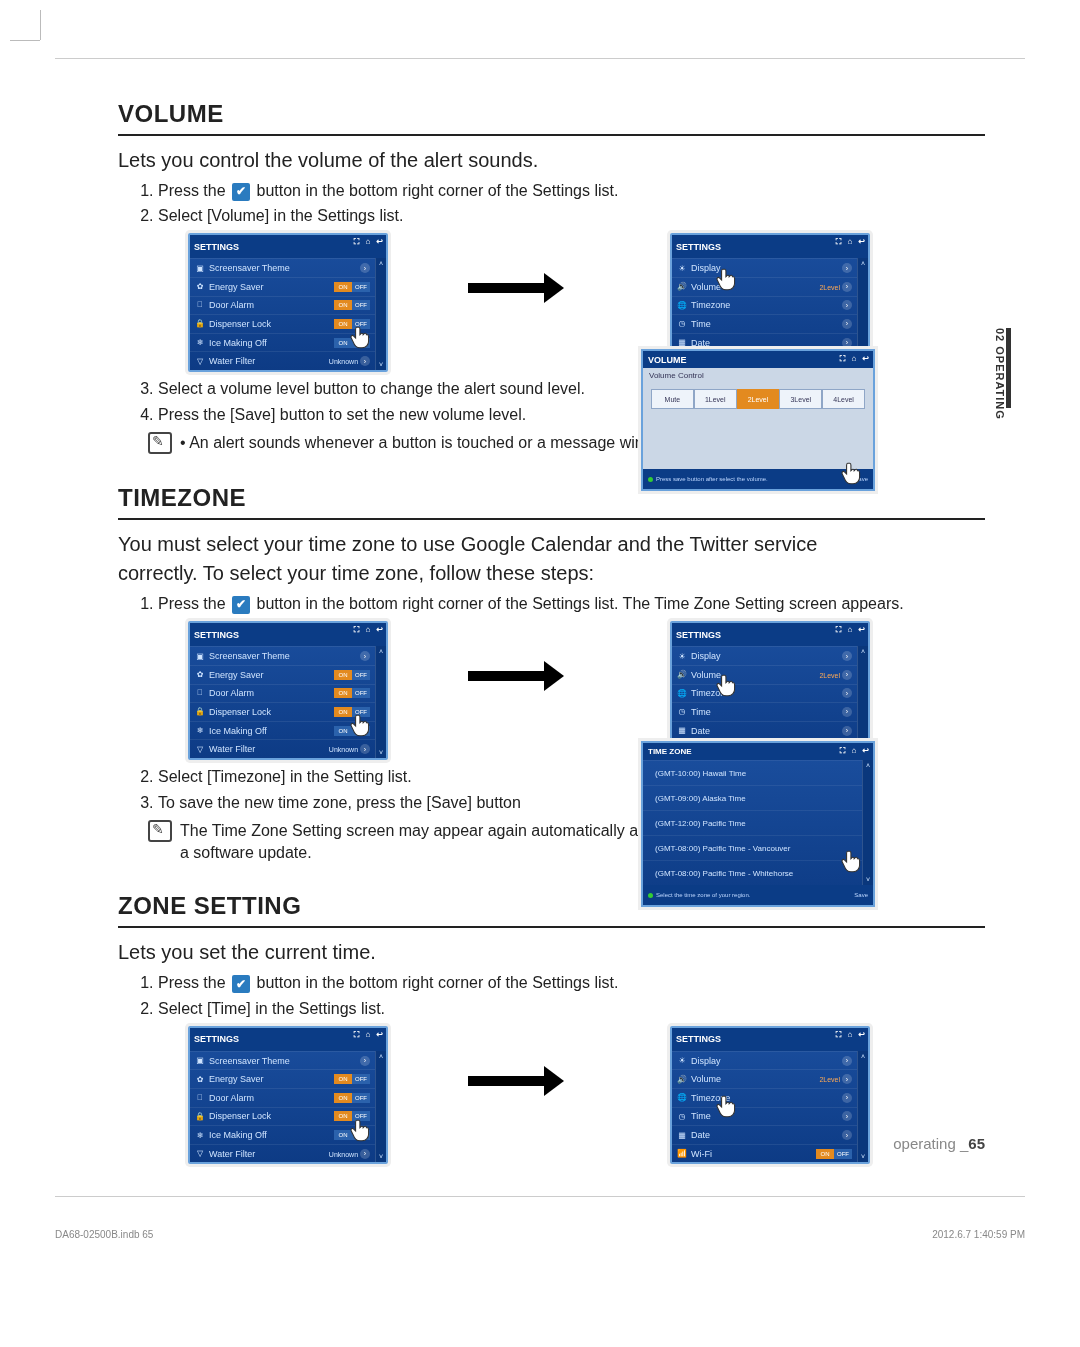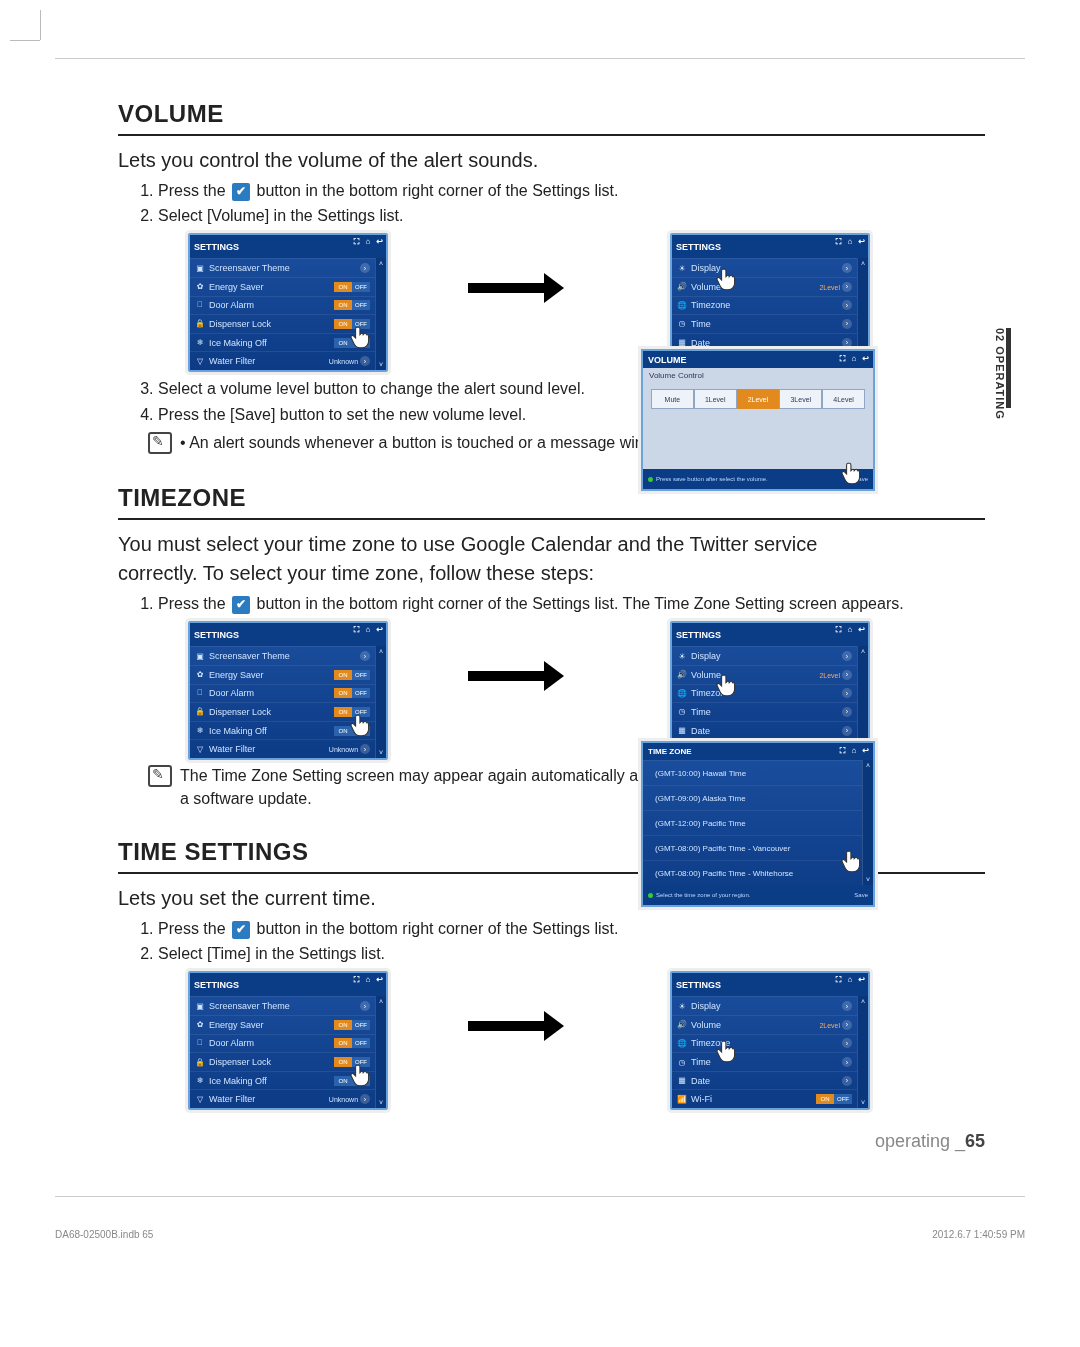--- a/index.html
+++ b/index.html
@@ -264,21 +264,21 @@
     position:absolute;
     right: 69px;
     top: 328px;
     width: 5px; height: 80px;
     background:#333;
   }
   .page-footer-right {
     position:absolute;
     right: 95px;
     bottom: 195px;
-    font-size: 18px;
+    font-size: 15px;
     color:#555;
   }
   .print-footer {
     position:absolute;
     left: 55px; right: 55px;
     bottom: 107px;
     display:flex;
     justify-content:space-between;
     font-size:10px;
     color:#888;
@@ -667,20 +667,24 @@
         </div>
       </div>
       <div class="hand-cursor" style="left:44px;top:52px;">
         <svg viewBox="0 0 24 24">
             <path fill="#fff" stroke="#333" stroke-width="1" d="M10 2c1 0 1 1 1 2v5l1-1c1-1 2 0 2 1l1-1c1-1 2 0 2 1l1 0c1 0 1 1 1 2v4c0 3-2 6-6 6h-2c-3 0-5-2-6-5l-2-4c-1-2 1-3 2-2l2 2V4c0-1 0-2 1-2z"></path>
           </svg>
       </div>
     </div>
   </div>
 
+  <ol class="steps" start="2">
+    <li>Select [Timezone] in the Setting list.</li>
+    <li>To save the new time zone, press the [Save] button</li>
+  </ol>
   <div class="note-row" style="max-width:520px;">
     <span class="note-icon"></span>
     <div style="flex:1;">
       <span>The Time Zone Setting screen may appear again automatically after a software update.</span>
     </div>
   </div>
 
   <div style="position:absolute; left:641px; top:741px;">
     <div class="tz-panel">
       <div class="vp-header" style="background:#0b3c86;text-align:center;">
@@ -714,21 +718,21 @@
     </div>
     <div class="hand-cursor" style="left:198px;top:108px;">
       <svg viewBox="0 0 24 24">
           <path fill="#fff" stroke="#333" stroke-width="1" d="M10 2c1 0 1 1 1 2v5l1-1c1-1 2 0 2 1l1-1c1-1 2 0 2 1l1 0c1 0 1 1 1 2v4c0 3-2 6-6 6h-2c-3 0-5-2-6-5l-2-4c-1-2 1-3 2-2l2 2V4c0-1 0-2 1-2z"></path>
         </svg>
     </div>
   </div>
 
   <div style="height:28px;"></div>
 
-  <h2 class="section-title">TIME SETTINGS</h2>
+  <h2 class="section-title">ZONE SETTING</h2>
   <hr class="hr">
   <p class="body-text">Lets you set the current time.</p>
   <ol class="steps">
     <li>
       <span>Press the </span><span class="check-icon"></span><span> button in the bottom right corner of the Settings list.</span>
     </li>
     <li>Select [Time] in the Settings list.</li>
   </ol>
 
   <div class="figs" style="height:140px; margin-left:70px;">

